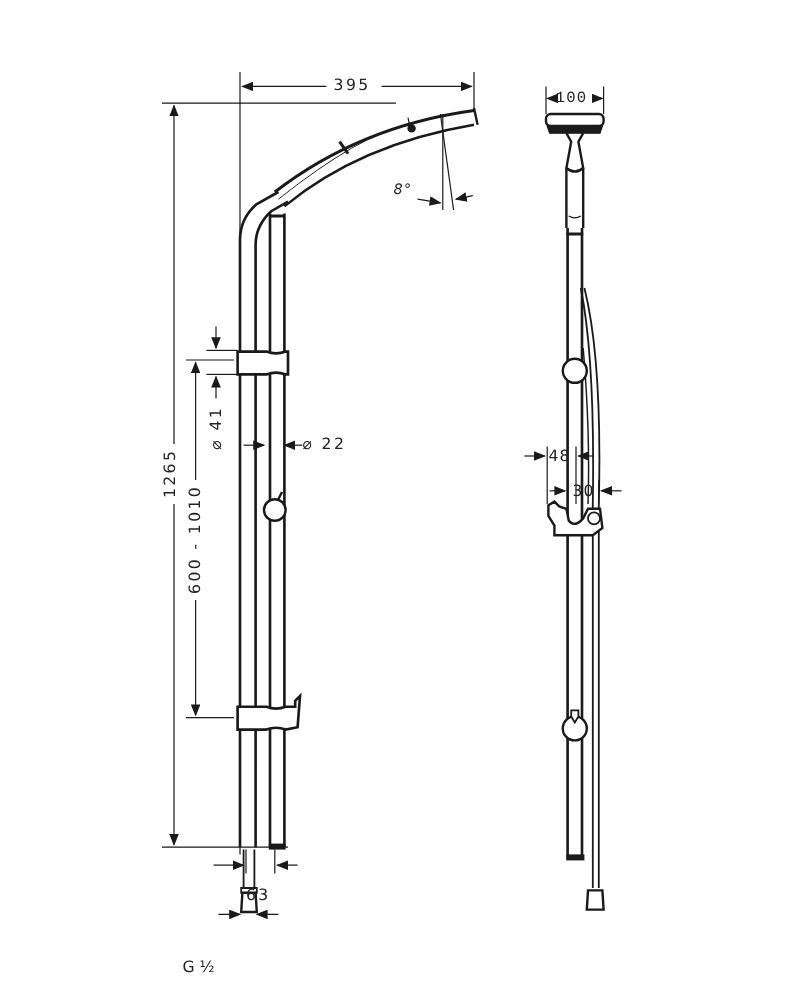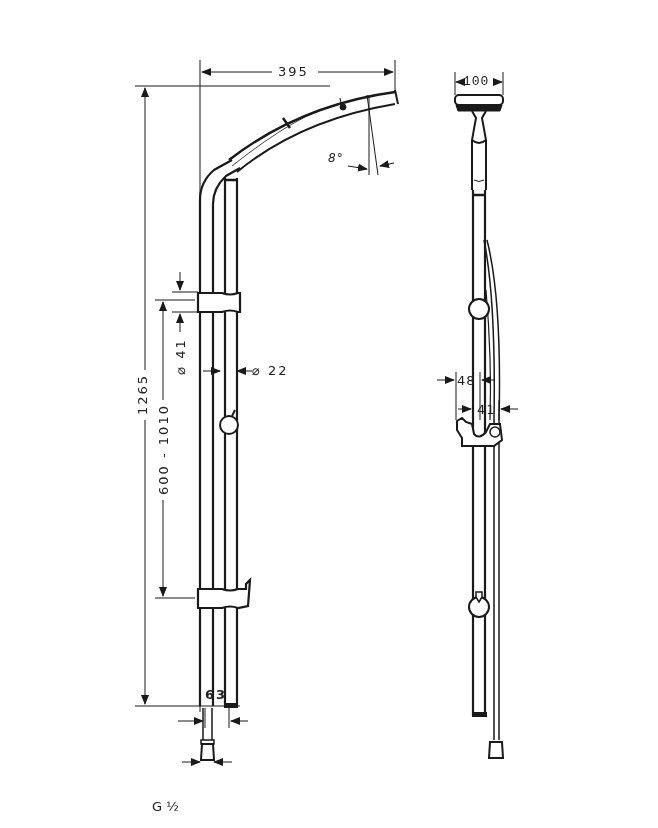--- a/index.html
+++ b/index.html
@@ -143,19 +143,19 @@
       <path d="M476,597 L476,592 L482,592 L482,597 L479,602 z" fill="#fff" stroke-width="1.5"></path>
     </g>
   </svg>
 
   <span class="dim-text" style="left:278px; top:65px;">395</span>
   <span class="dim-text deg" style="left:328px; top:152px; background:none;">8°</span>
   <span class="dim-text vert" style="left:122px; top:388px;">1265</span>
   <span class="dim-text vert" style="left:118px; top:443px;">600 - 1010</span>
   <span class="dim-text vert" style="left:162px; top:350px;">⌀ 41</span>
   <span class="dim-text" style="left:252px; top:364px;">⌀ 22</span>
-  <span class="dim-text" style="left:205px; top:688px; background:none;font-weight:bold;">63</span>
+  <span class="dim-text" style="left:205px; top:740px; background:none;">63</span>
   <span class="dim-text" style="left:152px; top:756px; letter-spacing:0;margin-top:44px;">G ½</span>
 
   <span class="dim-text" style="left:463px; top:75px; letter-spacing:1px; background:none;font-family:Liberation Mono, monospace;">100</span>
   <span class="dim-text" style="left:457px; top:374px; letter-spacing:1px; background:none;text-align:right;">48</span>
-  <span class="dim-text" style="left:477px; top:403px; letter-spacing:1px; background:none;">41</span>
+  <span class="dim-text" style="left:477px; top:403px; letter-spacing:1px; background:none;">30</span>
 </div>
 
 </body></html>

